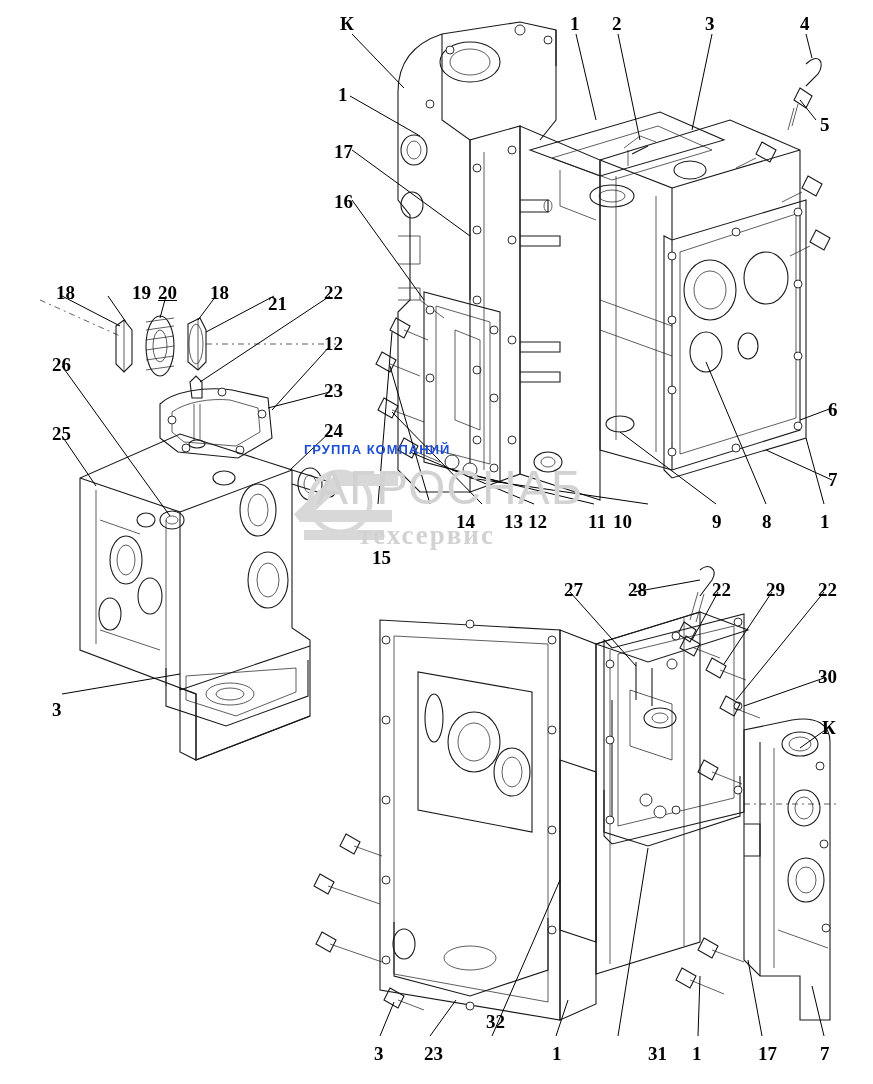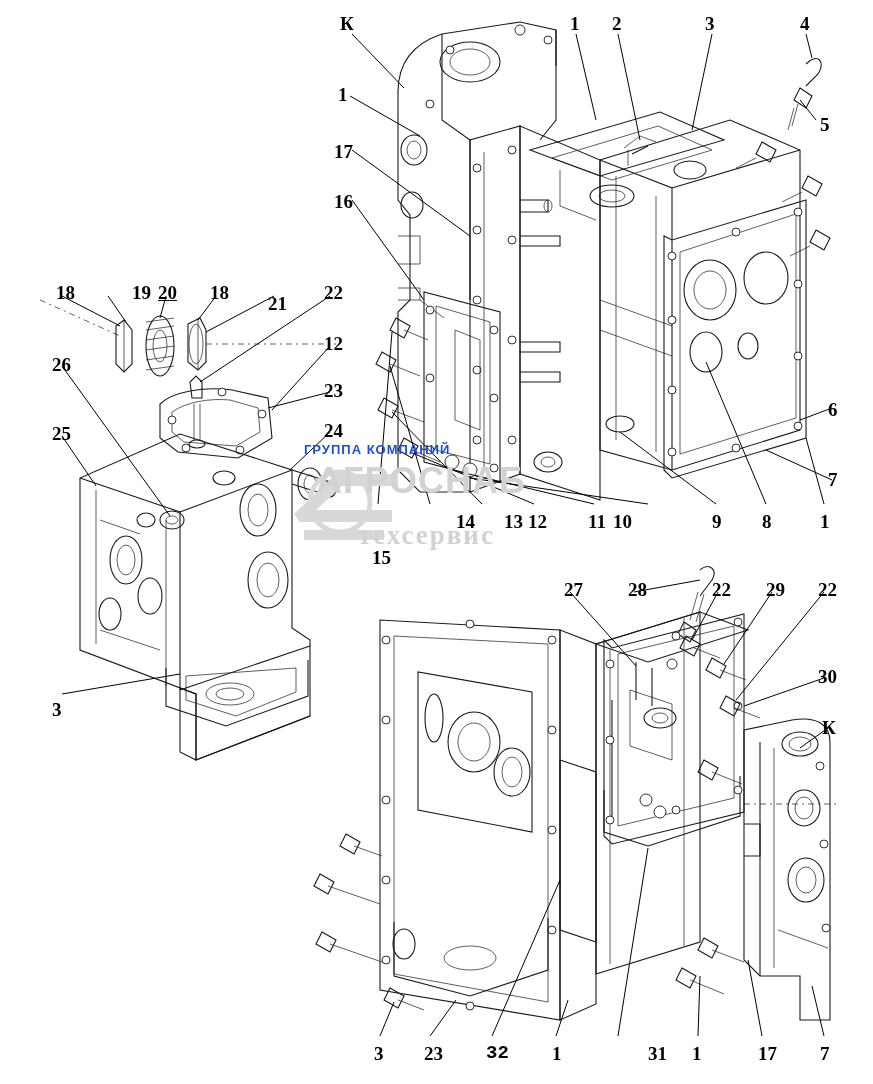--- a/index.html
+++ b/index.html
@@ -38,21 +38,21 @@
   #watermark .wm-top {
     position:absolute; left:18px; top:2px;
     font-family:"Liberation Sans", sans-serif;
     font-size:13px; font-weight:700;
     color:#1d4ed8;
     letter-spacing:1px;
   }
   #watermark .wm-main {
     position:absolute; left:30px; top:20px;
     font-family:"Liberation Sans", sans-serif;
-    font-size:36px; font-weight:700;
+    font-size:48px; font-weight:400;
     color:#d2d2d2;
     letter-spacing:1px;
   }
   #watermark .wm-sub {
     position:absolute; left:72px; top:80px;
     font-family:Liberation Serif, serif;
     font-size:27px; font-weight:700;
     color:#d2d2d2;
     letter-spacing:2px;
   }
@@ -500,21 +500,21 @@
       <div class="callout" style="left: 564px; top: 580px;">27</div>
       <div class="callout" style="left: 628px; top: 580px;">28</div>
       <div class="callout" style="left: 712px; top: 580px;">22</div>
       <div class="callout" style="left: 766px; top: 580px;">29</div>
       <div class="callout" style="left: 818px; top: 580px;">22</div>
       <div class="callout" style="left: 818px; top: 667px;">30</div>
       <div class="callout" style="left: 52px; top: 700px;">3</div>
       <div class="callout" style="left: 822px; top: 718px;">К</div>
       <div class="callout" style="left: 374px; top: 1044px;">3</div>
       <div class="callout" style="left: 424px; top: 1044px;">23</div>
-      <div class="callout" style="left: 486px; top: 1044px; font-family: Liberation Mono, monospace;">32</div>
+      <div class="callout" style="left: 486px; top: 1012px;">32</div>
       <div class="callout" style="left: 552px; top: 1044px;">1</div>
       <div class="callout" style="left: 612px; top: 1044px; margin-left: 36px;">31</div>
       <div class="callout" style="left: 692px; top: 1044px;">1</div>
       <div class="callout" style="left: 758px; top: 1044px;">17</div>
       <div class="callout" style="left: 820px; top: 1044px;">7</div>
     </div>
 
 </div>
 
 </body></html>

